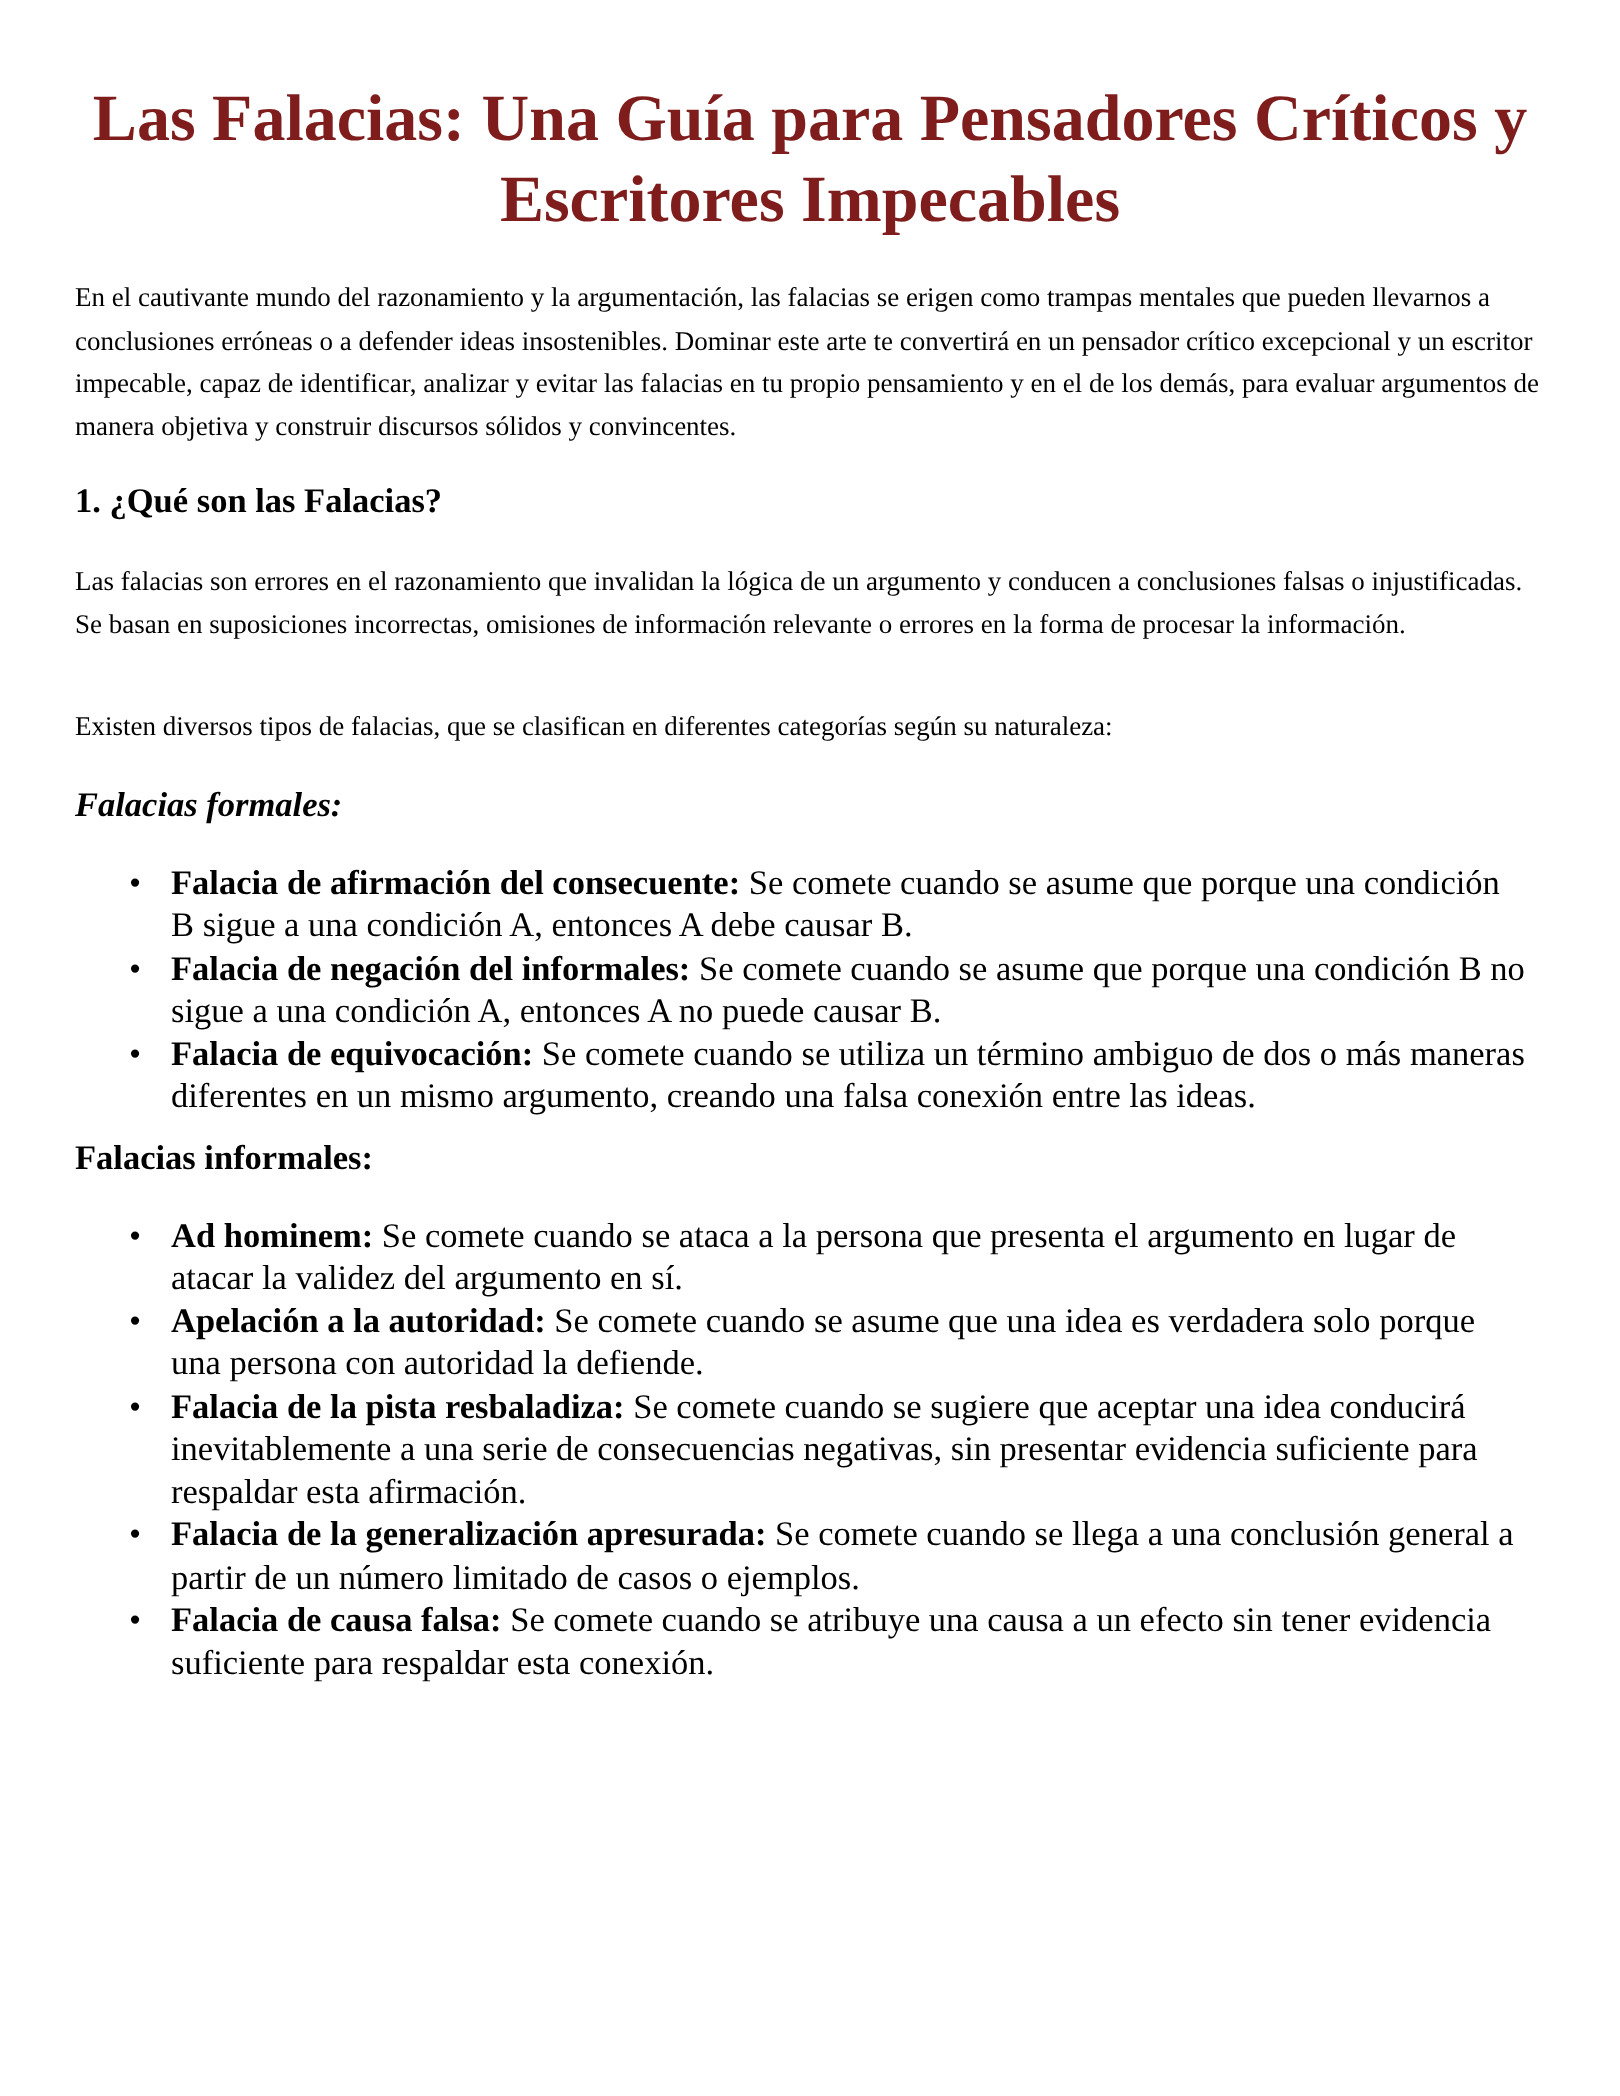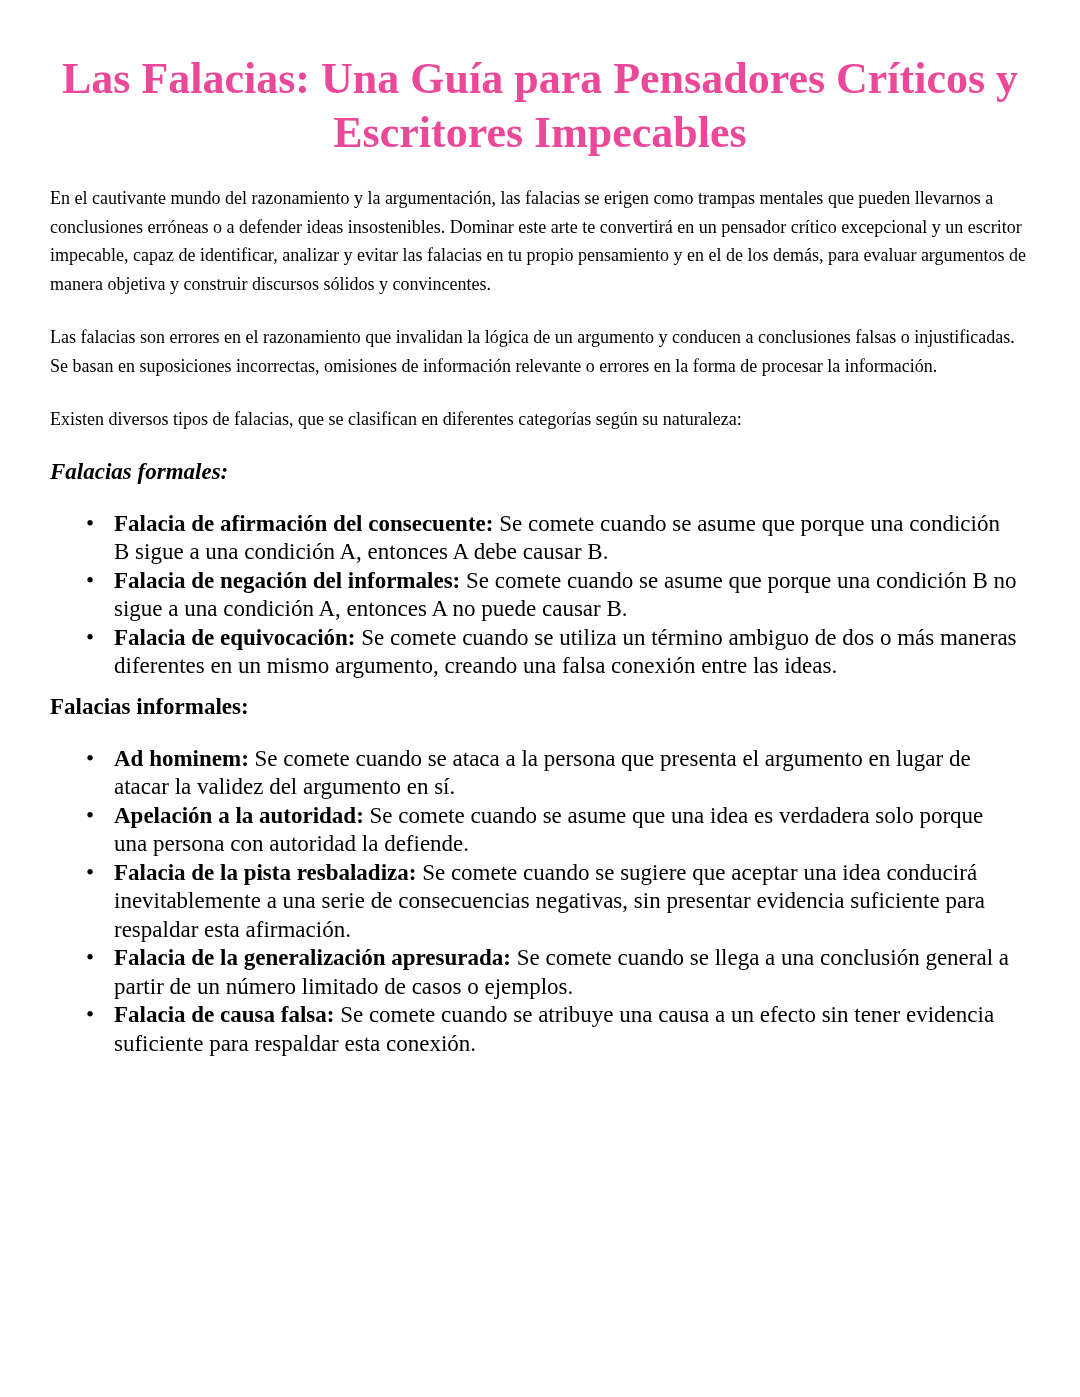--- a/index.html
+++ b/index.html
@@ -36,21 +36,21 @@
     }
     h2 {
       margin: 0;
       font-size: 23px;
       line-height: 28px;
       font-weight: bold;
     }
     .sec1 { margin-top: 22px; }
     .sec1-p { margin-top: 25px; font-family: Liberation Serif, serif; }
     .sec2 { margin-top: 26px; }
-    .sec2-p { margin-top: 25px; }
+    .sec2-p { margin-top: 40px; }
     .cat-formal { margin-top: 24px; font-style: italic; }
     .cat-informal { margin-top: 12px; }
     .sec3 { margin-top: 24px; }
     ul {
       margin: 24px 0 0 0;
       padding: 0 0 0 64px;
       list-style: none;
     }
     li {
       position: relative;
@@ -62,24 +62,25 @@
       position: absolute;
       left: -28px;
       top: 0;
     }
     li b { font-weight: bold; }
   </style>
 </head>
 <body>
 
 <div class="page">
-  <h1 style="color: #ec4899;">Las Falacias: Una Guía para Pensadores Críticos y Escritores Impecables</h1>
+  <h1 style="color: #7f1d1d;">Las Falacias: Una Guía para Pensadores Críticos y Escritores Impecables</h1>
 
   <p class="intro">En el cautivante mundo del razonamiento y la argumentación, las falacias se erigen como trampas mentales que pueden llevarnos a conclusiones erróneas o a defender ideas insostenibles. Dominar este arte te convertirá en un pensador crítico excepcional y un escritor impecable, capaz de identificar, analizar y evitar las falacias en tu propio pensamiento y en el de los demás, para evaluar argumentos de manera objetiva y construir discursos sólidos y convincentes.</p>
 
+  <h2 class="sec1">1. ¿Qué son las Falacias?</h2>
   <p class="sec1-p">Las falacias son errores en el razonamiento que invalidan la lógica de un argumento y conducen a conclusiones falsas o injustificadas. Se basan en suposiciones incorrectas, omisiones de información relevante o errores en la forma de procesar la información.</p>
 
   <p class="sec2-p">Existen diversos tipos de falacias, que se clasifican en diferentes categorías según su naturaleza:</p>
 
   <h2 class="cat-formal">Falacias formales:</h2>
   <ul>
     <li>
       <span class="bullet">•</span>
       <b>Falacia de afirmación del consecuente:</b><span> Se comete cuando se asume que porque una condición B sigue a una condición A, entonces A debe causar B.</span>
     </li>

